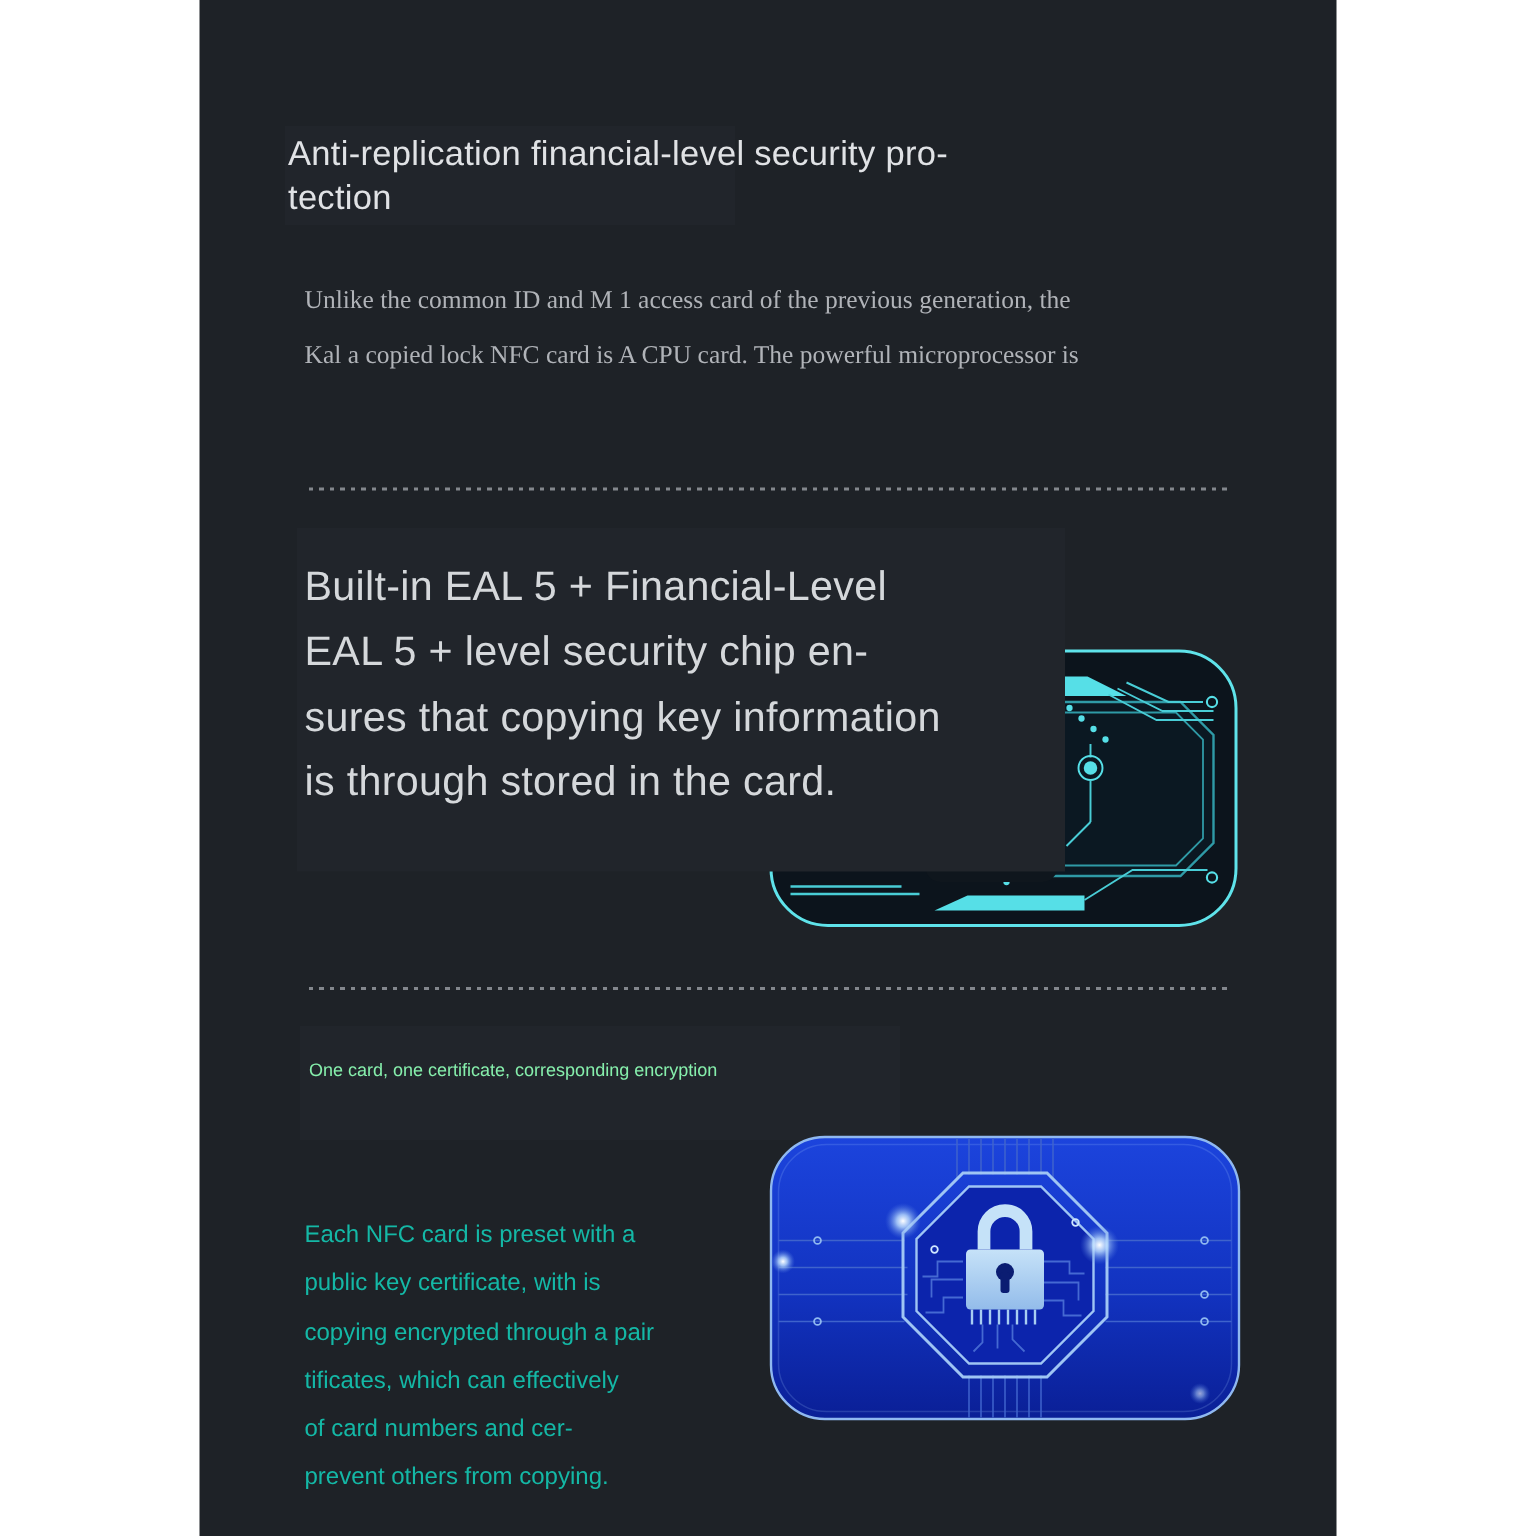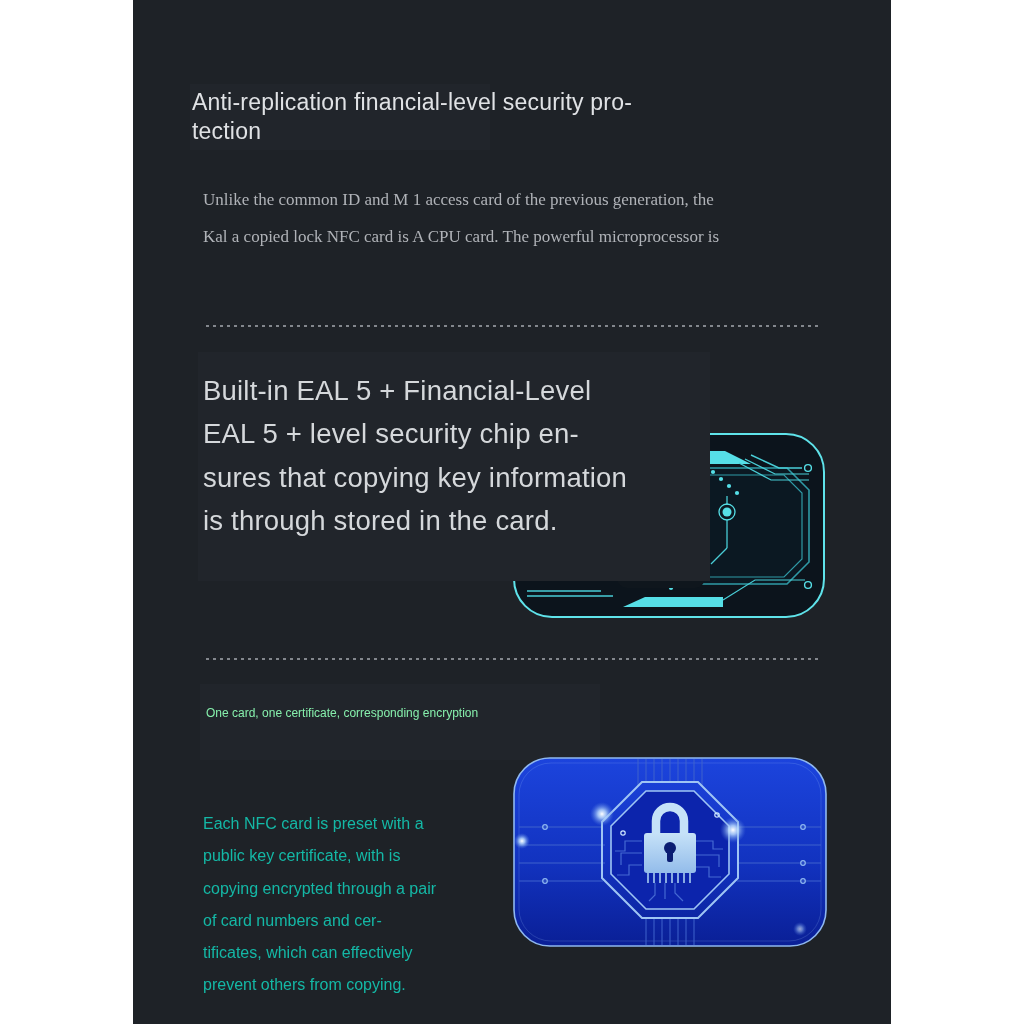--- a/index.html
+++ b/index.html
@@ -134,22 +134,22 @@
     </div>
 
     <div class="abs divider second"></div>
 
     <div class="abs caption">One card, one certificate, corresponding encryption</div>
 
     <div class="abs para2">
       <div>Each NFC card is preset with a</div>
       <div>public key certificate, with is</div>
       <div>copying encrypted through a pair</div>
+      <div>tificates, which can effectively</div>
       <div>of card numbers and cer-</div>
-      <div>tificates, which can effectively</div>
       <div>prevent others from copying.</div>
     </div>
 
     <svg id="blue-card" class="abs illus" width="325" height="200" viewBox="0 0 325 200">
       <defs>
         <linearGradient id="bg2" x1="0" y1="0" x2="0" y2="1">
           <stop offset="0" stop-color="#1c44dd"></stop>
           <stop offset="0.55" stop-color="#1233c0"></stop>
           <stop offset="1" stop-color="#0a1f96"></stop>
         </linearGradient>

